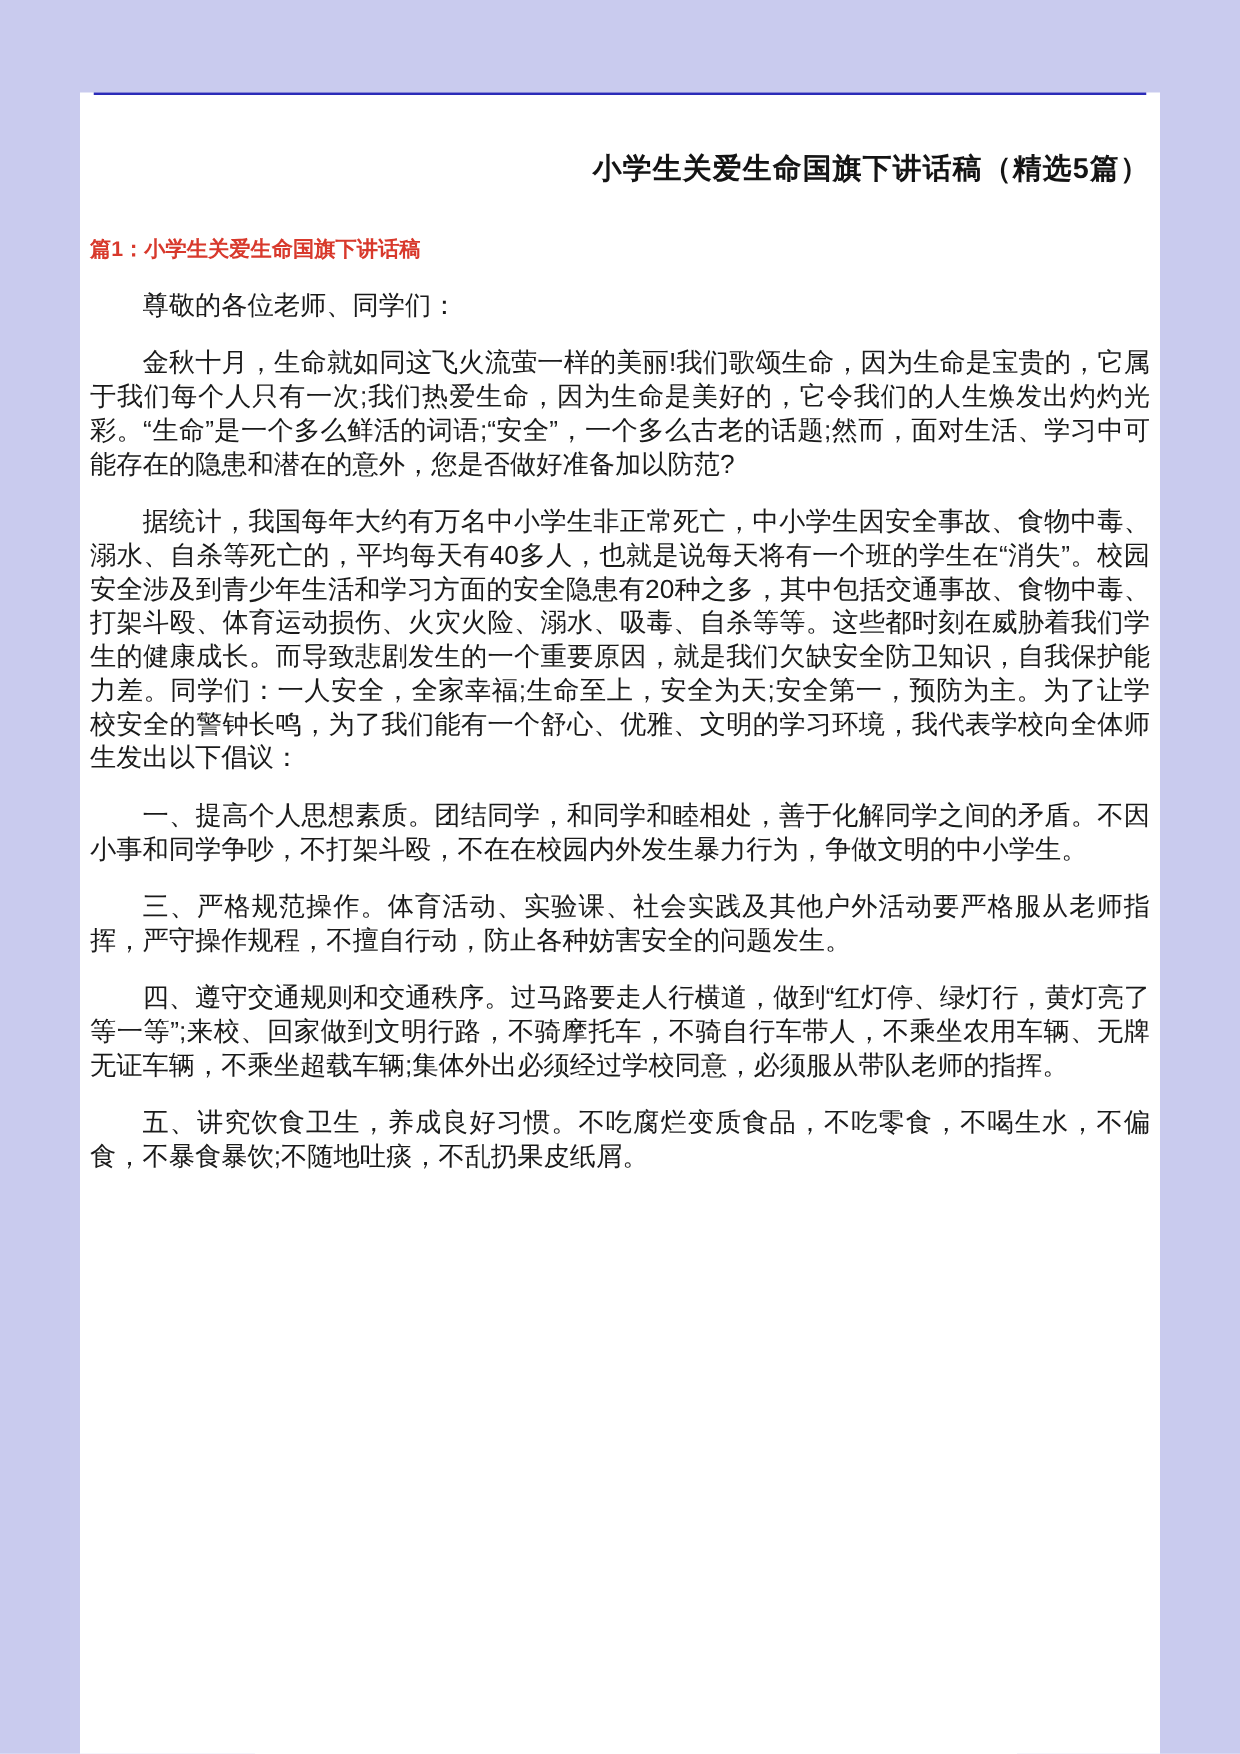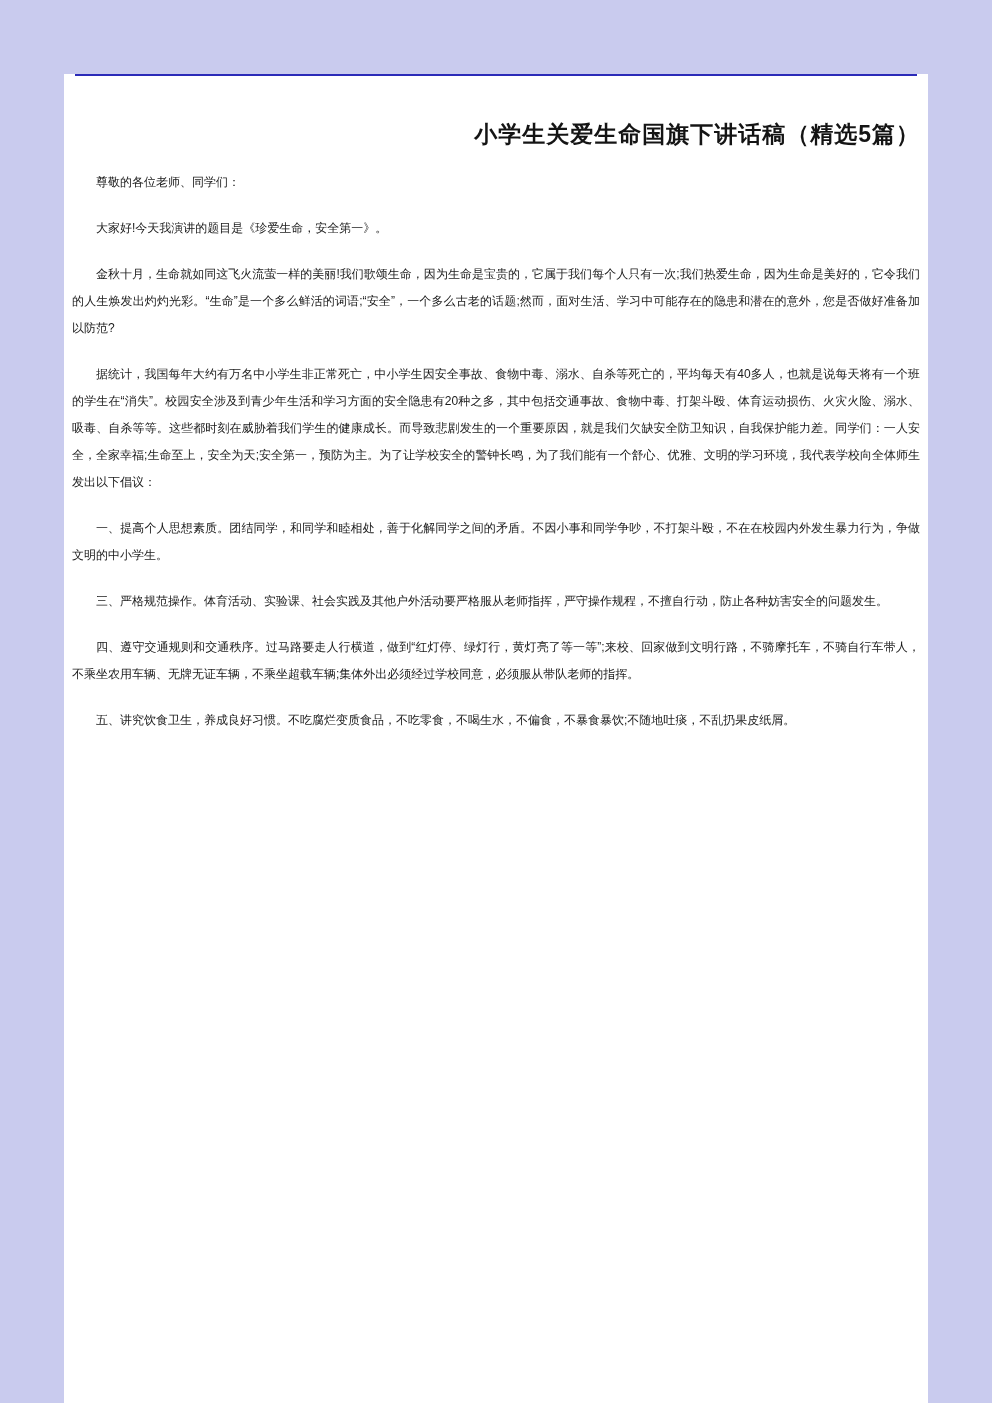--- a/index.html
+++ b/index.html
@@ -34,42 +34,42 @@
   .section-heading {
     color: #d8392c;
     font-size: 17px;
     line-height: 24px;
     font-weight: bold;
     margin-top: 38px;
     text-align: left;
   }
   .body-text { margin-top: 8px; }
   .body-text p {
-    font-size: 12px;
+    font-size: 21px;
     line-height: 27px;
     color: #1a1a1a;
     text-align: justify;
     text-indent: 2em;
     margin-top: 19px;
     word-break: break-all;
   }
 </style>
 </head>
 <body>
 
 <div class="page">
 
   <hr class="top-rule">
 
   <h1 class="doc-title">小学生关爱生命国旗下讲话稿（精选5篇）</h1>
 
+  <h2 class="section-heading">篇1：小学生关爱生命国旗下讲话稿</h2>
 
   <div class="body-text">
     <p>尊敬的各位老师、同学们：</p>
-    <p>大家好!今天我演讲的题目是《珍爱生命，安全第一》。</p>
     <p>金秋十月，生命就如同这飞火流萤一样的美丽!我们歌颂生命，因为生命是宝贵的，它属于我们每个人只有一次;我们热爱生命，因为生命是美好的，它令我们的人生焕发出灼灼光彩。“生命”是一个多么鲜活的词语;“安全”，一个多么古老的话题;然而，面对生活、学习中可能存在的隐患和潜在的意外，您是否做好准备加以防范?</p>
     <p>据统计，我国每年大约有万名中小学生非正常死亡，中小学生因安全事故、食物中毒、溺水、自杀等死亡的，平均每天有40多人，也就是说每天将有一个班的学生在“消失”。校园安全涉及到青少年生活和学习方面的安全隐患有20种之多，其中包括交通事故、食物中毒、打架斗殴、体育运动损伤、火灾火险、溺水、吸毒、自杀等等。这些都时刻在威胁着我们学生的健康成长。而导致悲剧发生的一个重要原因，就是我们欠缺安全防卫知识，自我保护能力差。同学们：一人安全，全家幸福;生命至上，安全为天;安全第一，预防为主。为了让学校安全的警钟长鸣，为了我们能有一个舒心、优雅、文明的学习环境，我代表学校向全体师生发出以下倡议：</p>
     <p>一、提高个人思想素质。团结同学，和同学和睦相处，善于化解同学之间的矛盾。不因小事和同学争吵，不打架斗殴，不在在校园内外发生暴力行为，争做文明的中小学生。</p>
     <p>三、严格规范操作。体育活动、实验课、社会实践及其他户外活动要严格服从老师指挥，严守操作规程，不擅自行动，防止各种妨害安全的问题发生。</p>
     <p>四、遵守交通规则和交通秩序。过马路要走人行横道，做到“红灯停、绿灯行，黄灯亮了等一等”;来校、回家做到文明行路，不骑摩托车，不骑自行车带人，不乘坐农用车辆、无牌无证车辆，不乘坐超载车辆;集体外出必须经过学校同意，必须服从带队老师的指挥。</p>
     <p>五、讲究饮食卫生，养成良好习惯。不吃腐烂变质食品，不吃零食，不喝生水，不偏食，不暴食暴饮;不随地吐痰，不乱扔果皮纸屑。</p>
   </div>
 
 </div>
 

